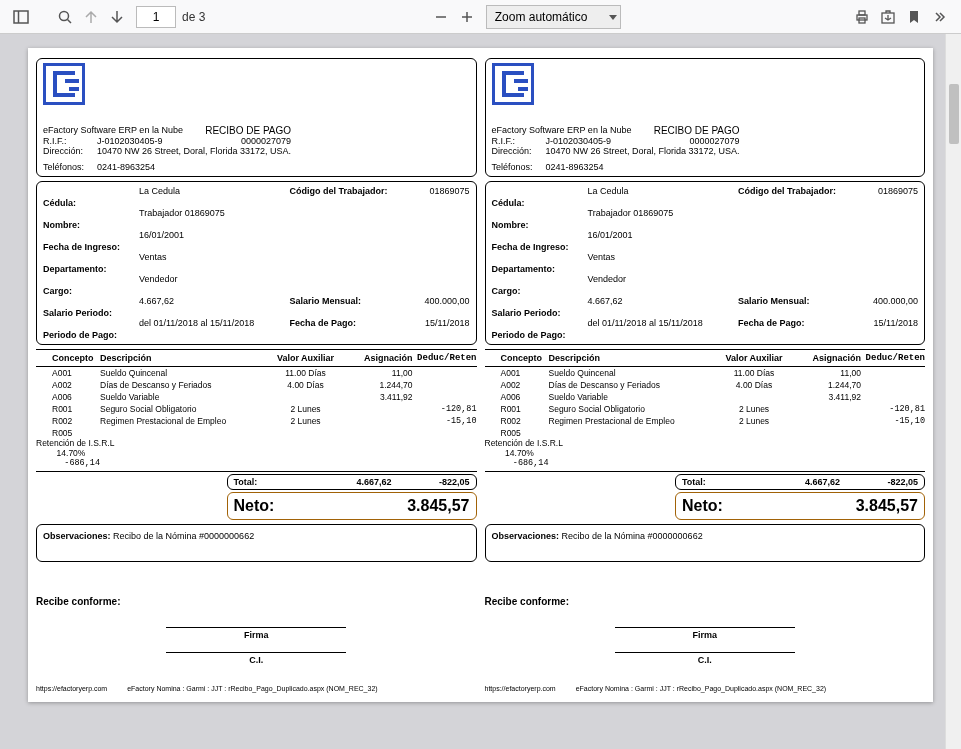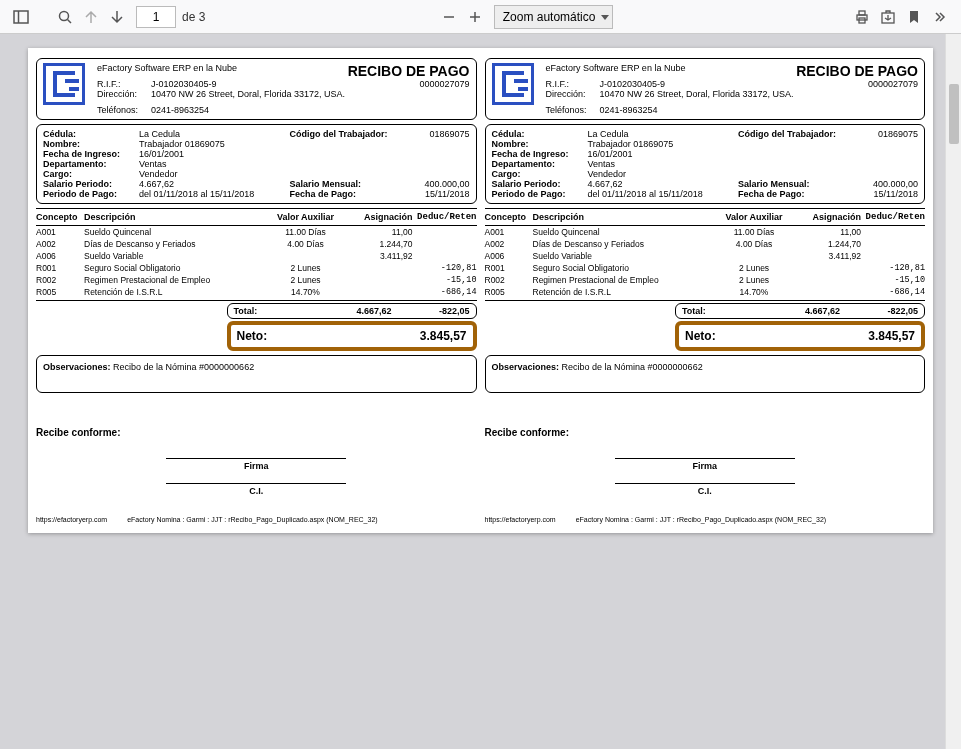--- a/index.html
+++ b/index.html
@@ -3,52 +3,52 @@
 <meta charset="utf-8">
 <style>
   * { box-sizing: border-box; }
   body { margin:0; font-family: Arial, sans-serif; background:#fff; }
   .viewer { width:961px; height:749px; display:flex; flex-direction:column; }
   .toolbar { height:34px; background:#f9f9fa; border-bottom:1px solid #ccc; display:flex; align-items:center; padding:0 8px; font-size:12px; color:#333; }
   .toolbar .sp { flex:1; }
   .ticon { width:18px; height:18px; display:flex; align-items:center; justify-content:center; cursor:pointer; margin:0 4px; fill:#555; }
   .ticon svg { width:16px; height:16px; }
   .page-input { width:40px; height:22px; text-align:center; border:1px solid #bbb; margin:0 6px; font-size:12px; background:#fff; }
-  .zoom-select { height:24px; border:1px solid #bbb; background:#eee; font-size:12px; padding:0 16px 0 8px; margin:0 6px; appearance:none; position:relative; }
+  .zoom-select { height:24px; border:1px solid #bbb; background:#eee; font-size:12px; padding:0 32px 0 8px; margin:0 6px; appearance:none; position:relative; }
   .zoom-wrap { position:relative; }
   .zoom-wrap::after { content:""; position:absolute; right:10px; top:10px; width:0; height:0; border-left:4px solid transparent; border-right:4px solid transparent; border-top:5px solid #555; pointer-events:none;}
   .doc-area { flex:1; overflow:auto; background:#d4d4d8; padding:14px; position:relative; }
   .scrollbar { position:absolute; right:0; top:0; width:16px; height:100%; background:#f0f0f0; border-left:1px solid #ddd;}
   .sb-thumb { position:absolute; right:2px; top:50px; width:10px; height:60px; background:#c0c0c0; border-radius:2px;}
   .page { width:905px; background:#fff; box-shadow:0 1px 4px rgba(0,0,0,.3); padding:10px 8px; margin:0 auto; display:flex; gap:8px; font-size:9px; color:#000; }
   .stub { flex:1; display:flex; flex-direction:column; }
   .box { border:1px solid #000; border-radius:6px; padding:4px 6px; margin-bottom:4px; }
-  .header-box { display:flex; align-items:flex-start; gap:12px; }
+  .header-box { display:flex; align-items:flex-start; gap:20px;flex-direction:column; }
   .logo { width:42px; height:42px; border:3px solid #2a4fc1; display:flex; align-items:center; justify-content:center; }
   .logo div { width:22px; height:26px; border:4px solid #2a4fc1; border-right:none; position:relative;}
   .logo div::before, .logo div::after { content:""; position:absolute; background:#2a4fc1; height:4px; right:-4px; }
   .logo div::before { top:4px; width:14px; }
   .logo div::after { top:12px; width:10px; }
   .hdr-info { flex:1; }
   .hdr-info .row { display:flex; }
   .hdr-info .lbl { width:54px; }
-  .hdr-title { font-weight:bold; text-align:right; font-size:14px;}
+  .hdr-title { font-weight:normal; text-align:right; font-size:10px;}
   .hdr-num { }
   .emp-box .row { display:flex; }
-  .emp-box .lbl { width:96px; font-weight:bold; }
+  .emp-box .lbl { width:96px; font-weight:bold;margin-top:12px; }
   .emp-box .val { flex:1; }
   .emp-box .rlbl { font-weight:bold; width:120px; }
   .emp-box .rval { width:60px; text-align:right; }
   .tbl-head { display:flex; font-weight:bold; border-top:1px solid #000; border-bottom:1px solid #000; padding:3px 0;}
-  .c1{width:48px;} .c2{flex:1;} .c3{width:70px; text-align:center;} .c4{width:72px; text-align:right;} .c5{width:64px; text-align:right;font-family:Liberation Mono, monospace;}
+  .c1{width:48px;margin-left:16px;} .c2{flex:1;} .c3{width:70px; text-align:center;} .c4{width:72px; text-align:right;} .c5{width:64px; text-align:right;font-family:Liberation Mono, monospace;}
   .trow { display:flex; padding:1px 0; font-size:8.5px;}
-  .trow.last { border-bottom:1px solid #000; padding-bottom:3px;}
+  .trow.last { border-bottom:1px solid #000; padding-bottom:3px;flex-direction:column;}
   .total-box { border:1px solid #000; border-radius:6px; display:flex; padding:2px 6px; margin:2px 0 2px auto; width:250px; font-weight:bold;gap:8px;}
   .total-box .tl { flex:1;} .total-box .ta { width:70px; text-align:right;} .total-box .td { width:70px; text-align:right;}
-  .neto-box { border:4px solid #a16207; border-radius:6px; display:flex; padding:4px 6px; margin:0 0 4px auto; width:250px; font-weight:bold; font-size:12px;}
+  .neto-box { border:1px solid #a16207; border-radius:6px; display:flex; padding:4px 6px; margin:0 0 4px auto; width:250px; font-weight:bold; font-size:16px;}
   .neto-box .nl{flex:1;} .neto-box .nv{text-align:right;}
   .spacer { flex:1; }
   .obs-box { border:1px solid #000; border-radius:6px; padding:6px; margin-bottom:4px; min-height:38px;}
   .obs-box b { font-weight:bold; }
   .sign { margin-top:30px; }
   .sign-title { font-weight:bold; font-size:10px; margin-bottom:20px;}
   .sign-line { border-top:1px solid #000; width:180px; margin:0 auto 2px; }
   .sign-lbl { text-align:center; font-size:9px; margin-bottom:12px;font-weight:bold;}
   .footer { font-size:7px; display:flex; gap:20px; margin-top:8px;}
 </style>

